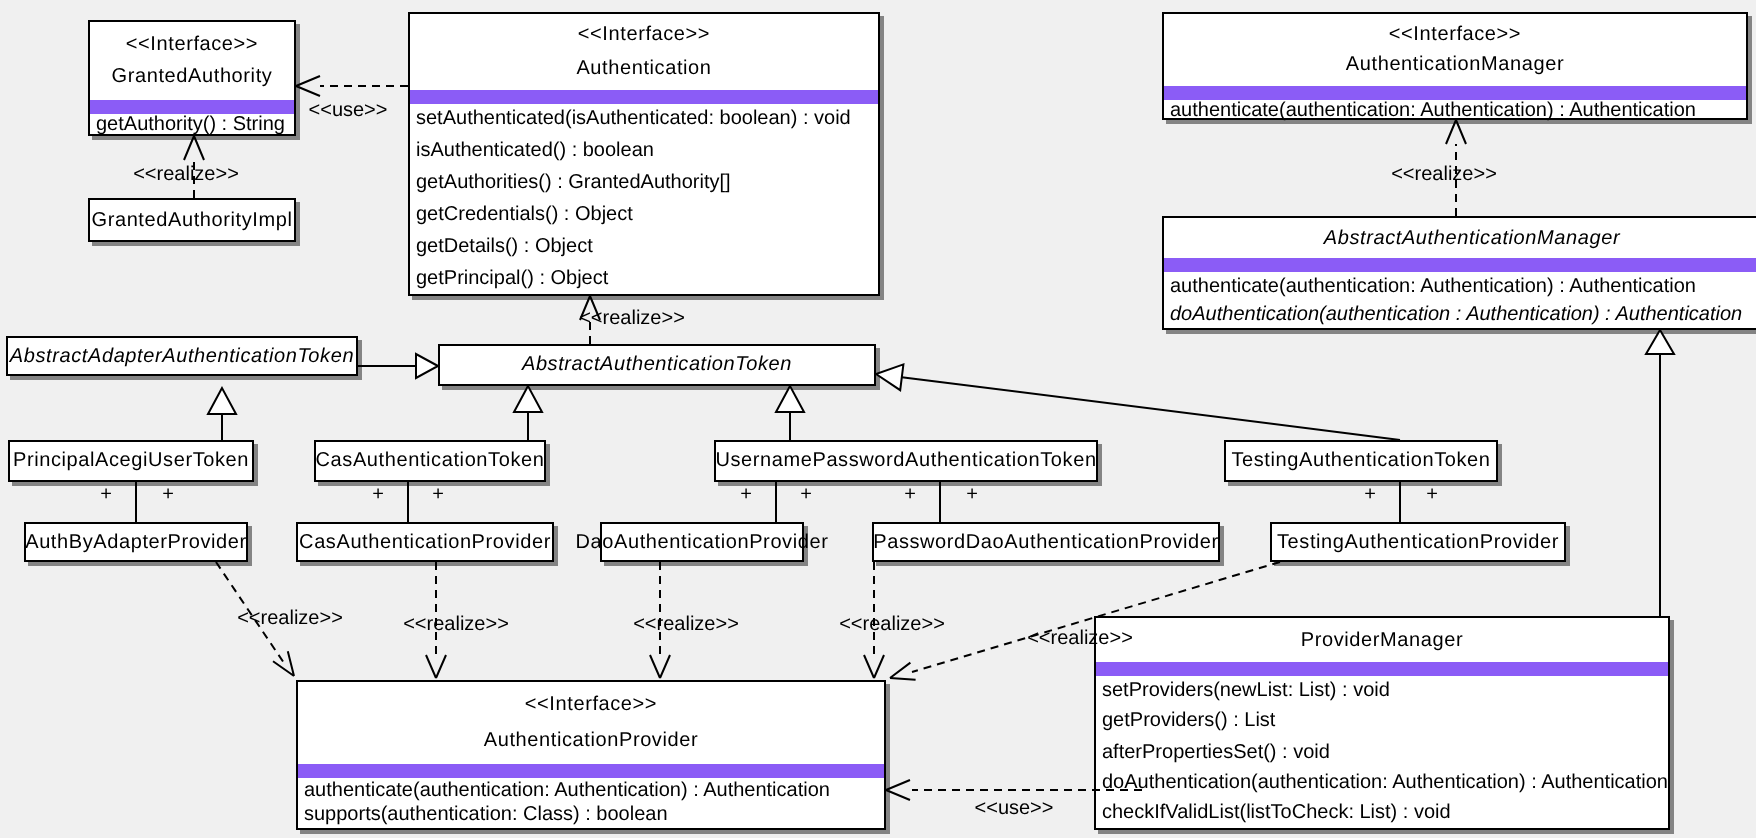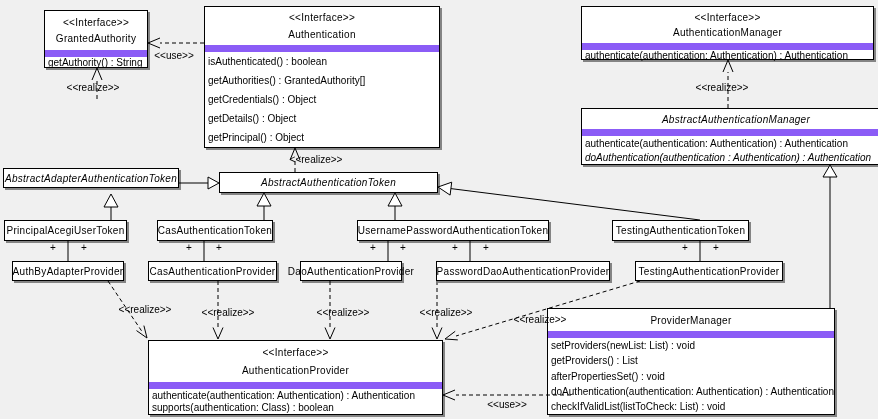--- a/index.html
+++ b/index.html
@@ -26,27 +26,31 @@
   <div class="box" style="left:44px;top:10px;width:104px;height:58px;">
     <div class="hdr sep" style="height:39px;">
       <div>&lt;&lt;Interface&gt;&gt;</div>
       <div>GrantedAuthority</div>
     </div>
     <div class="methods">
         <div class="m">getAuthority() : String</div>
       </div>
   </div>
 
+  <div class="box single" style="left:44px;top:99px;width:104px;height:22px;">
+    <div>GrantedAuthorityImpl</div>
+  </div>
 
   <div class="box" style="left:204px;top:6px;width:236px;height:142px;">
     <div class="hdr sep" style="height:38px;">
       <div>&lt;&lt;Interface&gt;&gt;</div>
       <div>Authentication</div>
     </div>
     <div class="methods">
+      <div class="m">setAuthenticated(isAuthenticated: boolean) : void</div>
       <div class="m">isAuthenticated() : boolean</div>
       <div class="m">getAuthorities() : GrantedAuthority[]</div>
       <div class="m">getCredentials() : Object</div>
       <div class="m">getDetails() : Object</div>
       <div class="m">getPrincipal() : Object</div>
     </div>
   </div>
 
   <div class="box" style="left:581px;top:6px;width:293px;height:54px;">
     <div class="hdr sep" style="height:36px;">

